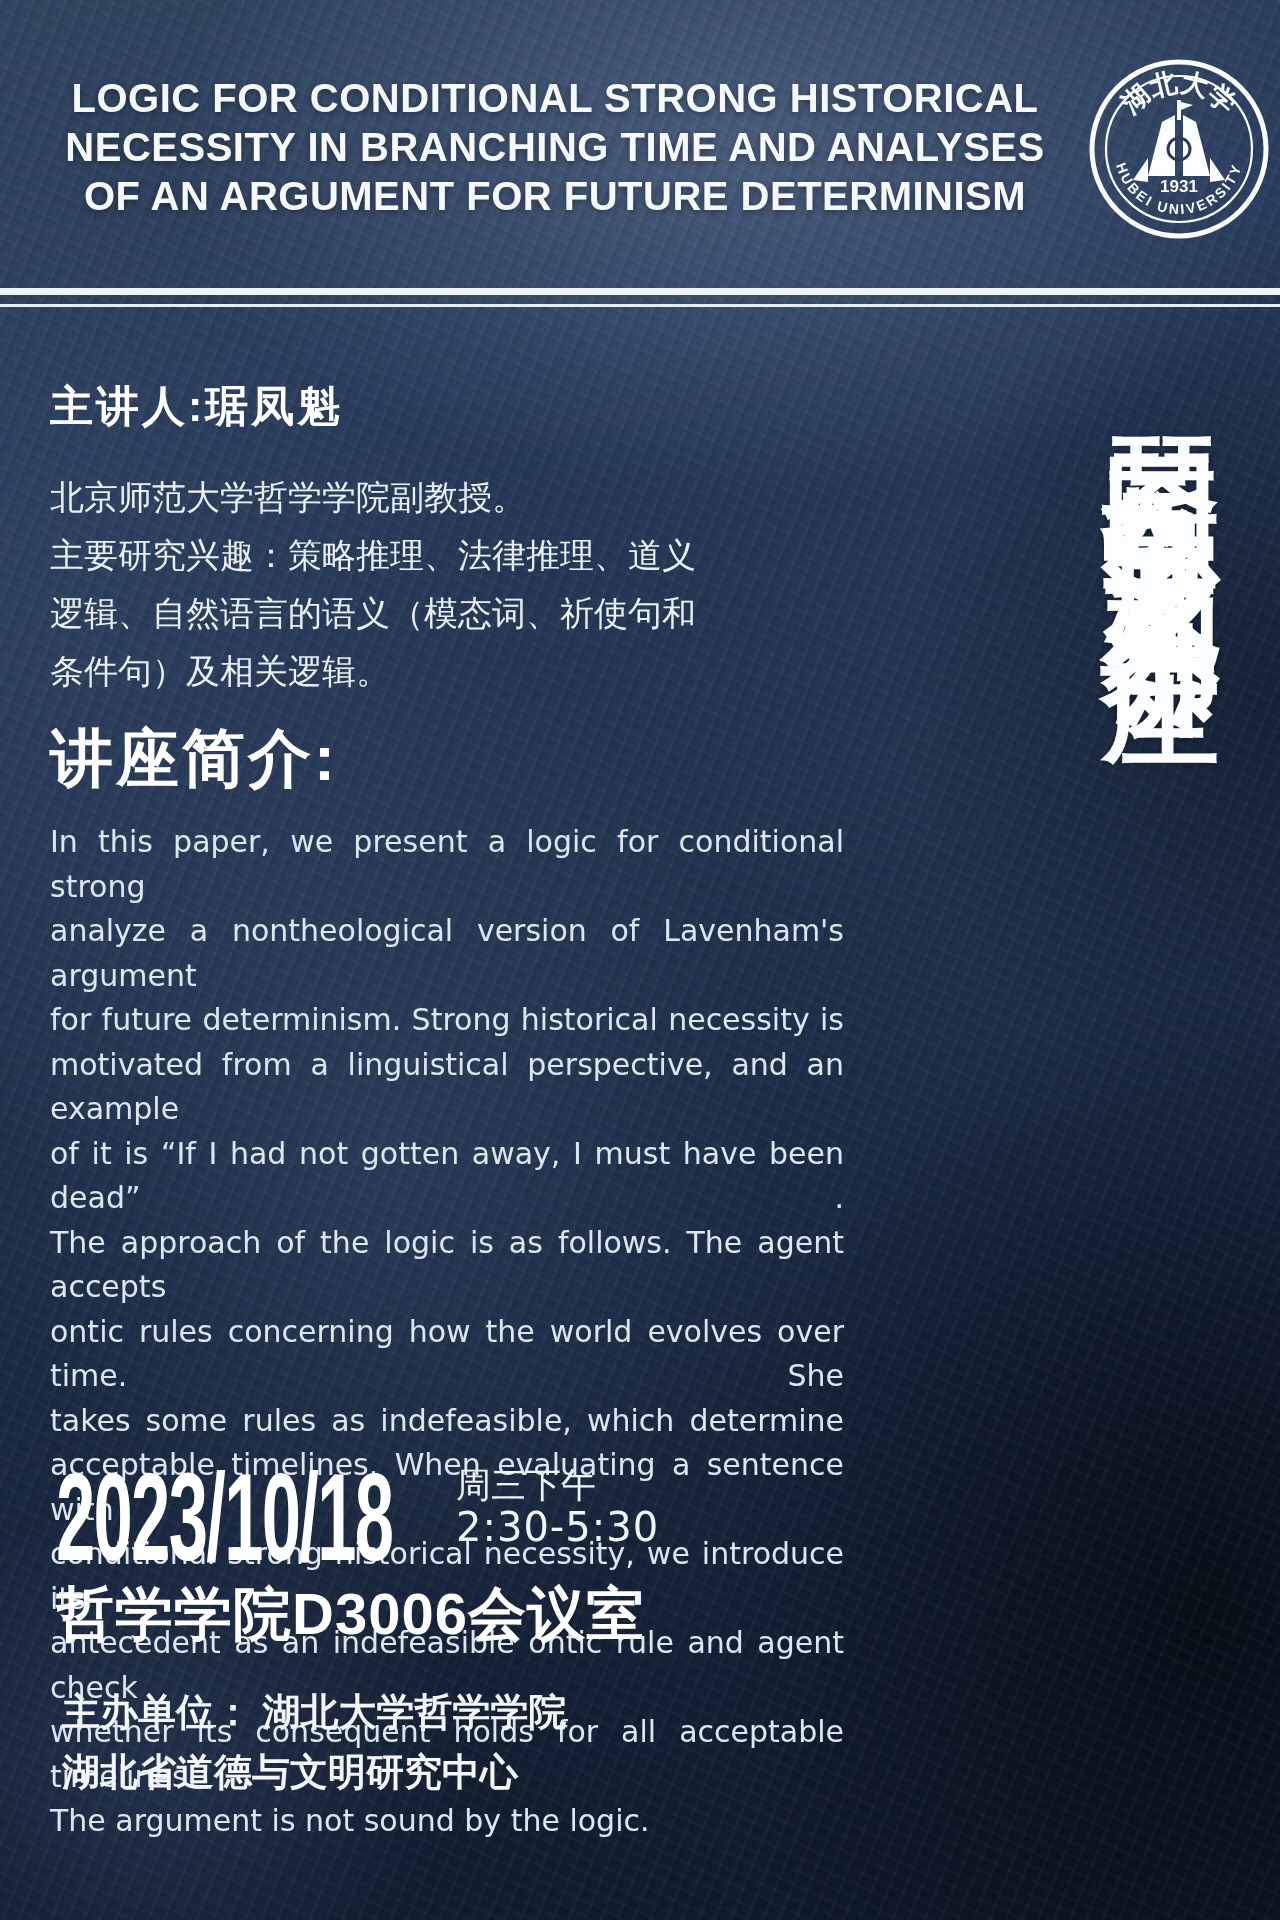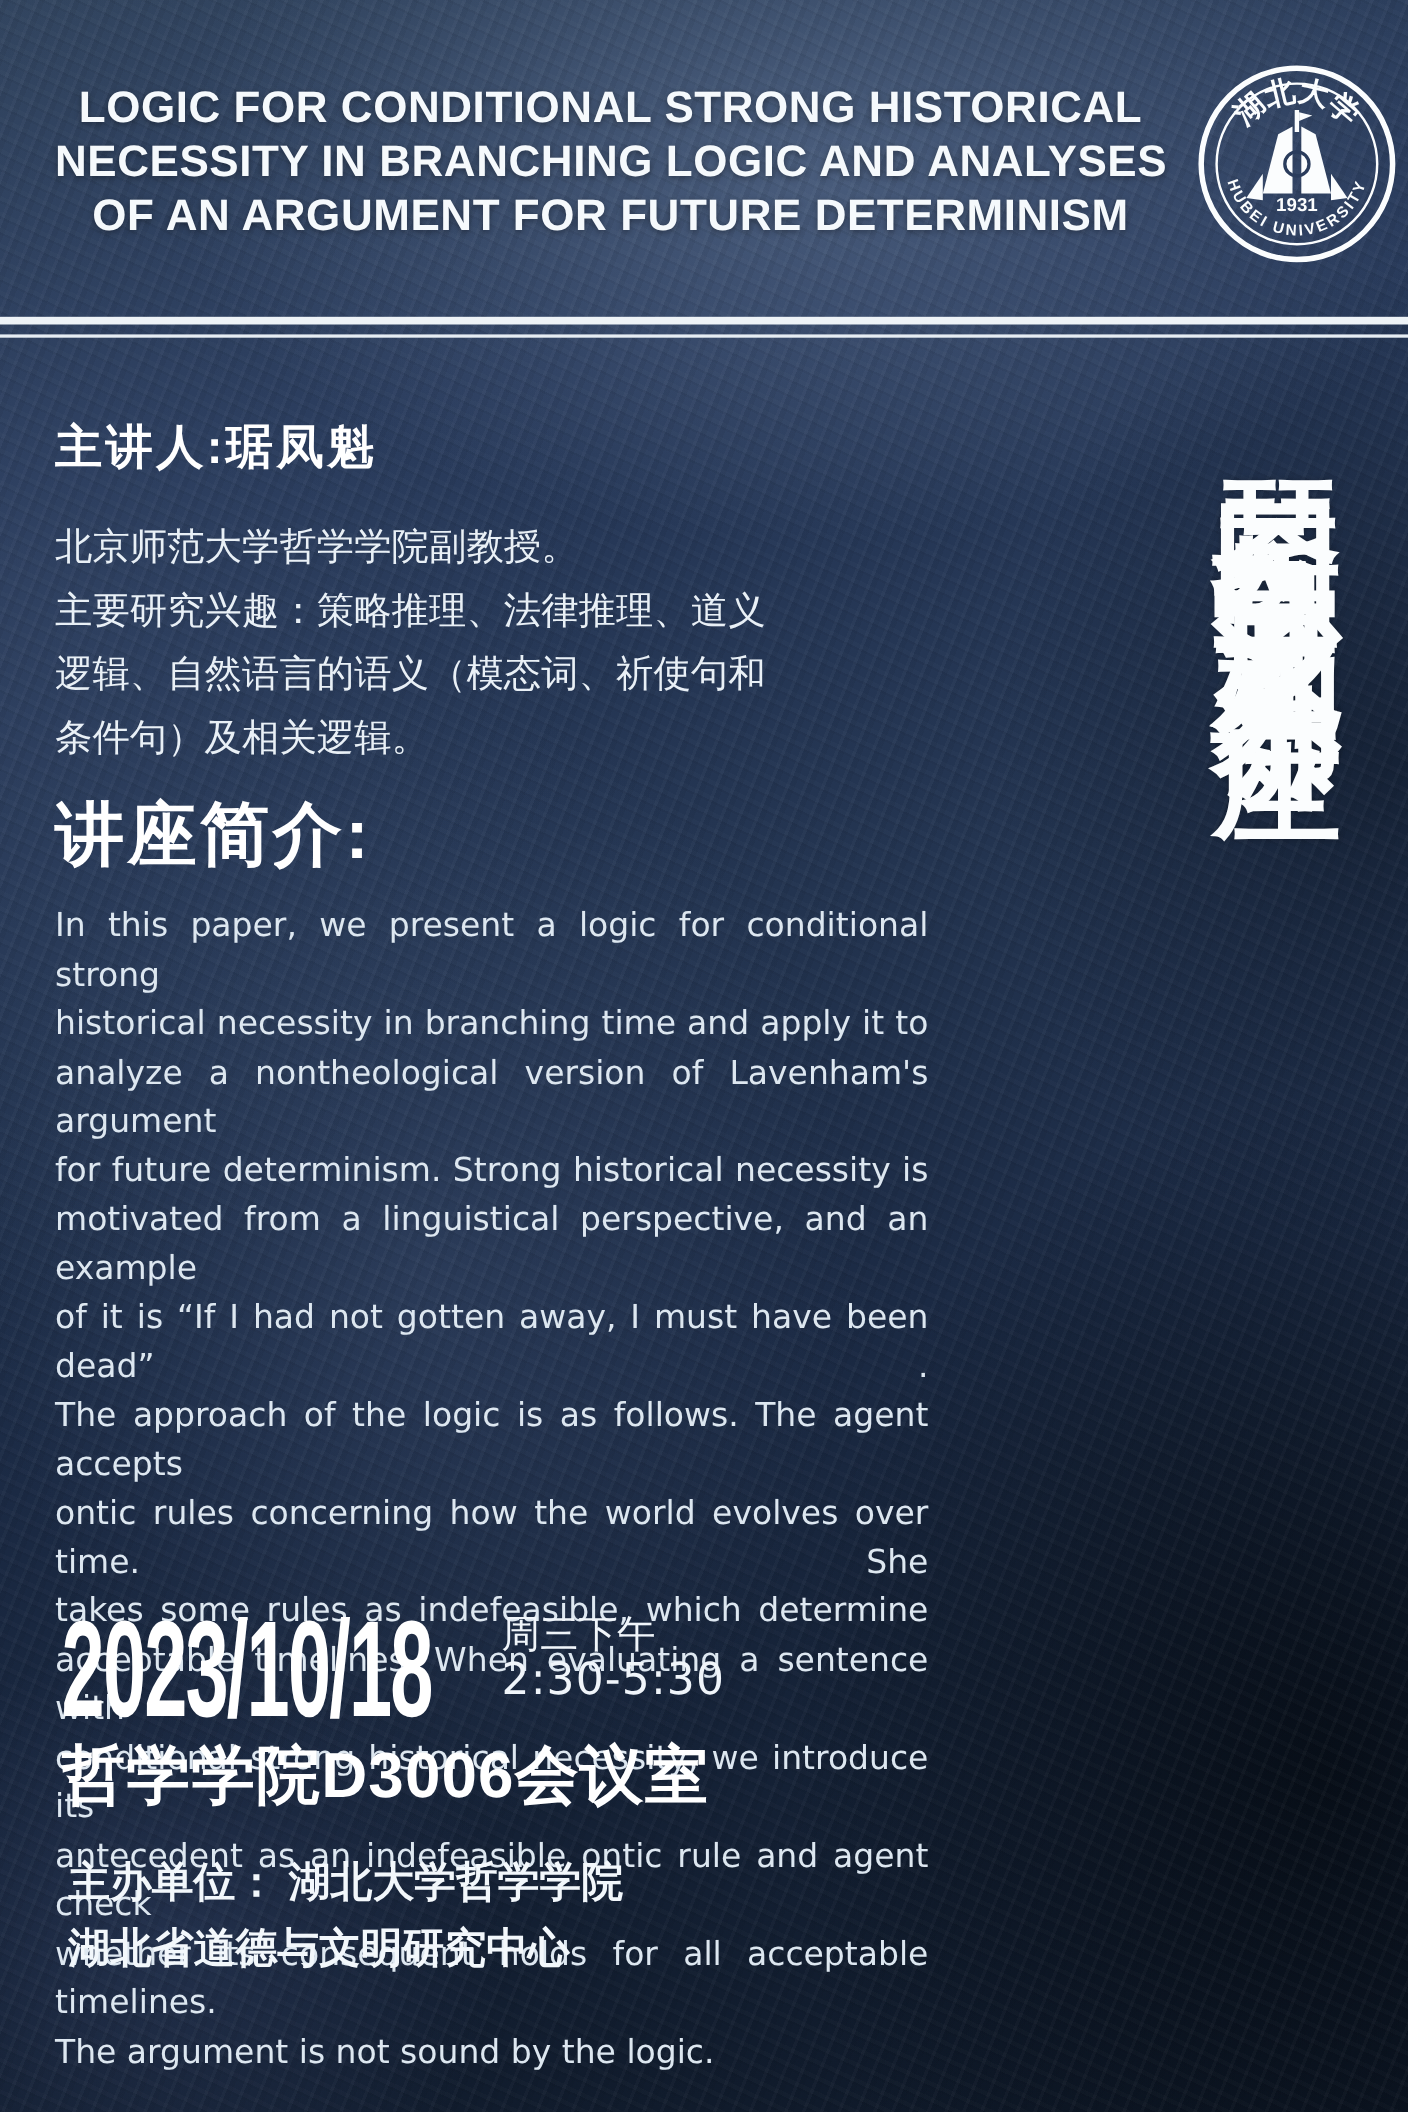--- a/index.html
+++ b/index.html
@@ -106,21 +106,21 @@
     text-shadow: 0 0 6px rgba(0,0,0,0.25);
   }
 </style>
 </head>
 <body>
 
 <div class="poster">
 
   <div class="layer title">
     <div class="title-line">LOGIC FOR CONDITIONAL STRONG HISTORICAL</div>
-    <div class="title-line">NECESSITY IN BRANCHING LOGIC AND ANALYSES</div>
+    <div class="title-line">NECESSITY IN BRANCHING TIME AND ANALYSES</div>
     <div class="title-line">OF AN ARGUMENT FOR FUTURE DETERMINISM</div>
   </div>
 
   <div class="layer logo-box">
     <svg width="186" height="186" viewBox="0 0 186 186">
       <defs>
         <path id="arcTop" d="M 36 93 A 57 57 0 0 1 150 93" fill="none"></path>
         <path id="arcBottom" d="M 28 93 A 65 65 0 0 0 158 93" fill="none"></path>
       </defs>
       <circle cx="93" cy="93" r="87" fill="none" stroke="#fbfdfe" stroke-width="5"></circle>
@@ -154,21 +154,20 @@
   <div class="layer bio">
     <div class="bio-line">北京师范大学哲学学院副教授。</div>
     <div class="bio-line">主要研究兴趣：策略推理、法律推理、道义</div>
     <div class="bio-line">逻辑、自然语言的语义（模态词、祈使句和</div>
     <div class="bio-line">条件句）及相关逻辑。</div>
   </div>
 
   <div class="layer abstract-heading">讲座简介:</div>
   <div class="layer abstract">
     <div class="abstract-line">In this paper, we present a logic for conditional strong</div>
-    <div class="abstract-line">historical necessity in branching time and apply it to</div>
     <div class="abstract-line">analyze a nontheological version of Lavenham's argument</div>
     <div class="abstract-line">for future determinism. Strong historical necessity is</div>
     <div class="abstract-line">motivated from a linguistical perspective, and an example</div>
     <div class="abstract-line">of it is “If I had not gotten away, I must have been dead” .</div>
     <div class="abstract-line">The approach of the logic is as follows. The agent accepts</div>
     <div class="abstract-line">ontic rules concerning how the world evolves over time. She</div>
     <div class="abstract-line">takes some rules as indefeasible, which determine</div>
     <div class="abstract-line">acceptable timelines. When evaluating a sentence with</div>
     <div class="abstract-line">conditional strong historical necessity, we introduce its</div>
     <div class="abstract-line">antecedent as an indefeasible ontic rule and agent check</div>

